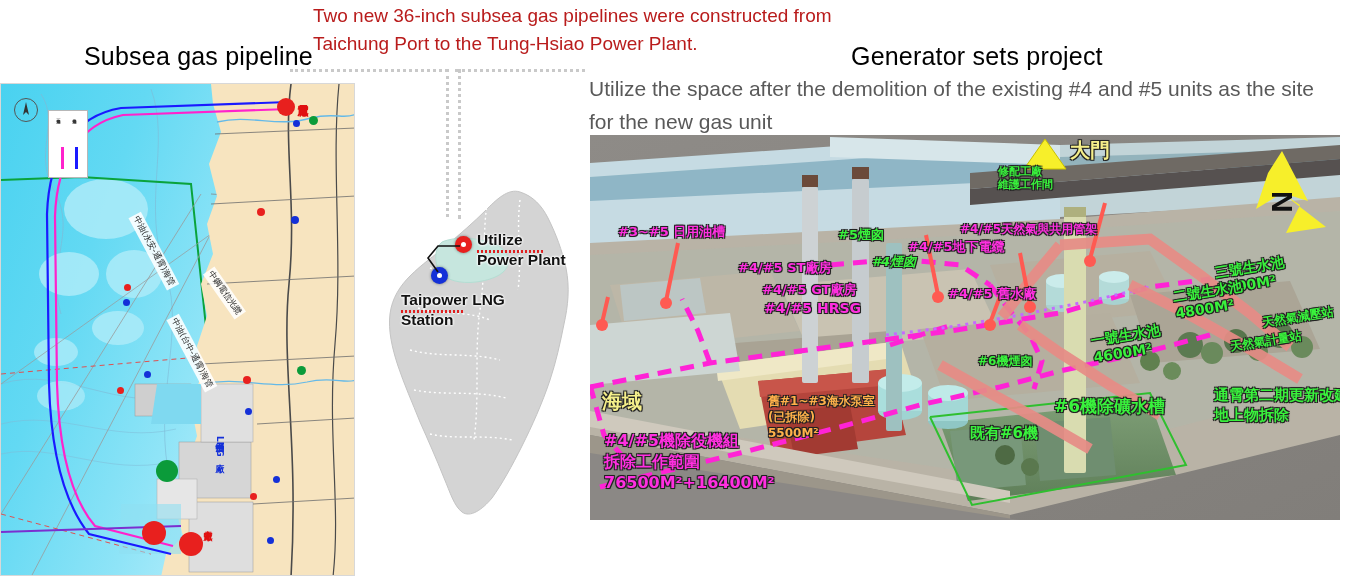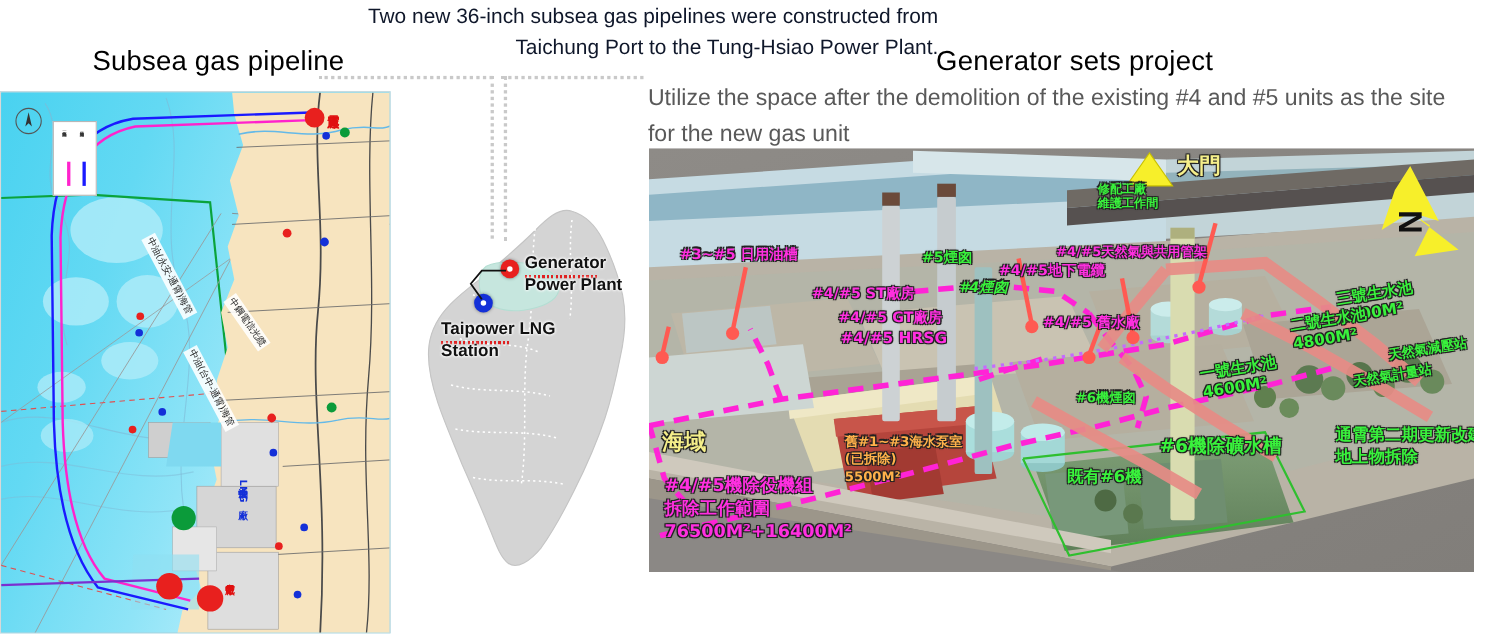--- a/index.html
+++ b/index.html
@@ -10,21 +10,21 @@
     position:relative;overflow:hidden;
   }
   .abs{position:absolute;}
 
   
   .hdr-black{
     color:#000;font-weight:400;font-size:25px;letter-spacing:.2px;
     white-space:nowrap;
   }
   .cap-gray{
-    color:#0f172a;font-size:19px;line-height:28px;font-weight:400;text-align:right;
+    color:#b91c1c;font-size:19px;line-height:28px;font-weight:400;
   }
   .cap-gray-lg{
     color:#595959;font-size:21px;line-height:33px;font-weight:400;
   }
 
   
   .dot-h{
     height:0;border-top:3px dotted #c9c9c9;
   }
   .dot-v{
@@ -248,21 +248,21 @@
       <i></i>
     </div>
   <div class="pin" style="left:61px;top:127px;background:#1430d8;">
       <i></i>
     </div>
 
   <svg width="80" height="60" style="position:absolute;left:50px;top:92px;">
     <path d="M40,14 L18,14 L8,26 L18,40" stroke="#111" fill="none" stroke-width="1.6"></path>
   </svg>
 
-  <div class="tw-label" style="left:107px;top:90px;">Generator</div>
+  <div class="tw-label" style="left:107px;top:90px;">Utilize</div>
   <div class="squiggle" style="left:107px;top:110px;width:66px;"></div>
   <div class="tw-label" style="left:107px;top:110px;">Power Plant</div>
 
   <div class="tw-label" style="left:31px;top:150px;">Taipower LNG</div>
   <div class="squiggle" style="left:31px;top:170px;width:62px;"></div>
   <div class="tw-label" style="left:31px;top:170px;">Station</div>
 </div>
 
 <div class="abs aerial">
 

